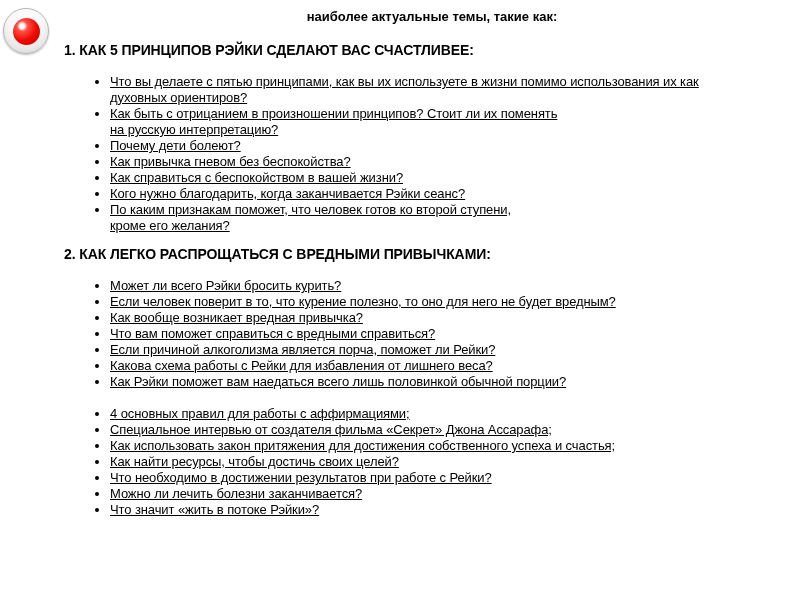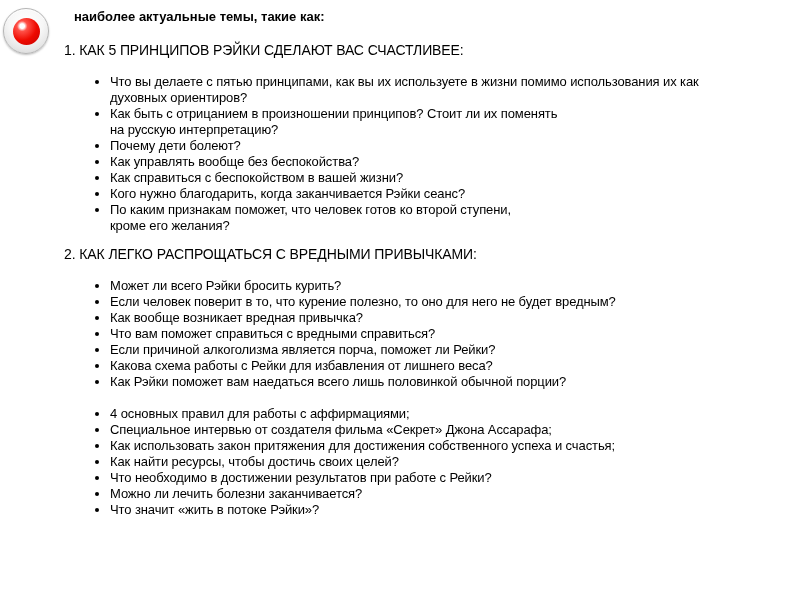--- a/index.html
+++ b/index.html
@@ -47,39 +47,40 @@
     width: 716px;
     font-size: 13px;
     font-weight: bold;
     line-height: 16px;
   }
   .intro-line-1 {
     text-align: justify;
     text-align-last: justify;
   }
   .intro-line-2 {
-    text-align: left;
+    text-align: center;
   }
 
   .section-heading {
     font-size: 14px;
-    font-weight: normal;
+    font-weight: bold;
     line-height: 16px;
     margin: 12px 0 0 0;
     white-space: pre-line;
     letter-spacing: -0.1px;
   }
   .section-heading.first {
     margin-top: 17px;
   }
 
   .bullet-list {
     margin: 16px 0 0 0;
     padding: 0 0 0 46px;
     list-style: disc outside;
+    text-decoration: underline;
   }
   .bullet-list li {
     font-size: 13px;
     line-height: 16px;
     margin: 0;
     white-space: pre-line;
     letter-spacing: -0.1px;
   }
 </style>
 </head>
@@ -96,21 +97,21 @@
   </div>
 
   <section>
     <h2 class="section-heading first">1. КАК 5 ПРИНЦИПОВ РЭЙКИ СДЕЛАЮТ ВАС СЧАСТЛИВЕЕ:</h2>
     <ul class="bullet-list">
       <li>Что вы делаете с пятью принципами, как вы их используете в жизни помимо использования их как
 духовных ориентиров?</li>
       <li>Как быть с отрицанием в произношении принципов? Стоит ли их поменять
 на русскую интерпретацию?</li>
       <li>Почему дети болеют?</li>
-      <li>Как управлять вообще без беспокойства?</li>
+      <li>Как привычка гневом без беспокойства?</li>
       <li>Как справиться с беспокойством в вашей жизни?</li>
       <li>Кого нужно благодарить, когда заканчивается Рэйки сеанс?</li>
       <li>По каким признакам поможет, что человек готов ко второй ступени,
 кроме его желания?</li>
     </ul>
   </section>
 
   <section>
     <h2 class="section-heading">2. КАК ЛЕГКО РАСПРОЩАТЬСЯ С ВРЕДНЫМИ ПРИВЫЧКАМИ:</h2>
     <ul class="bullet-list">

